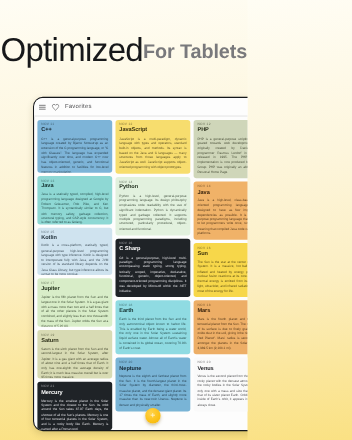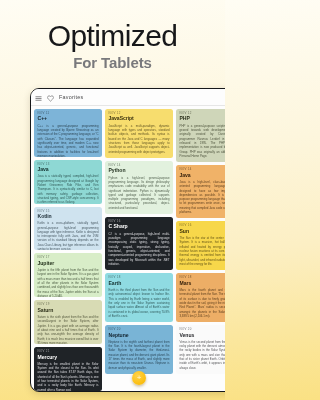--- a/index.html
+++ b/index.html
@@ -15,35 +15,35 @@
     background:linear-gradient(175deg,#fffdf4 0%,#fdf6dd 34%,#fcefc4 60%,#fbe79f 80%,#fae07f 100%);
     position:relative;
   }
 
   
   #promo {
     position:absolute;
     top:0; left:0; right:0;
     height:88px;
     display:flex;
-    flex-direction:column;
+    flex-direction:row;
     align-items:center;
     justify-content:center;
     padding-top:4px;
   }
   #promo-title {
     font-size:30px;
     font-weight:300;
     letter-spacing:-0.6px;
     color:#17181a;
     line-height:1;
   }
   #promo-sub {
     margin-top:3px;
-    font-size:15px;
+    font-size:18px;
     font-weight:700;
     color:#79797c;
     letter-spacing:-0.1px;
   }
 
   
   #device {
     position:absolute;
     left:30px;
     top:88px;

